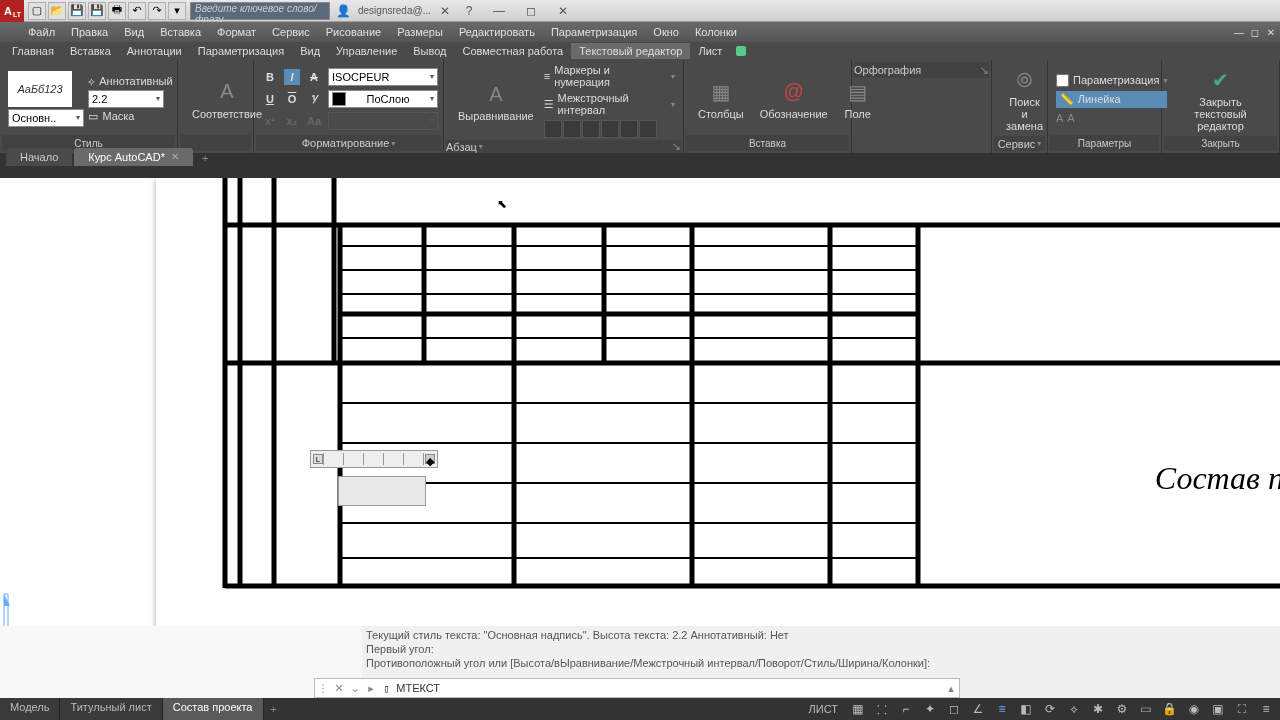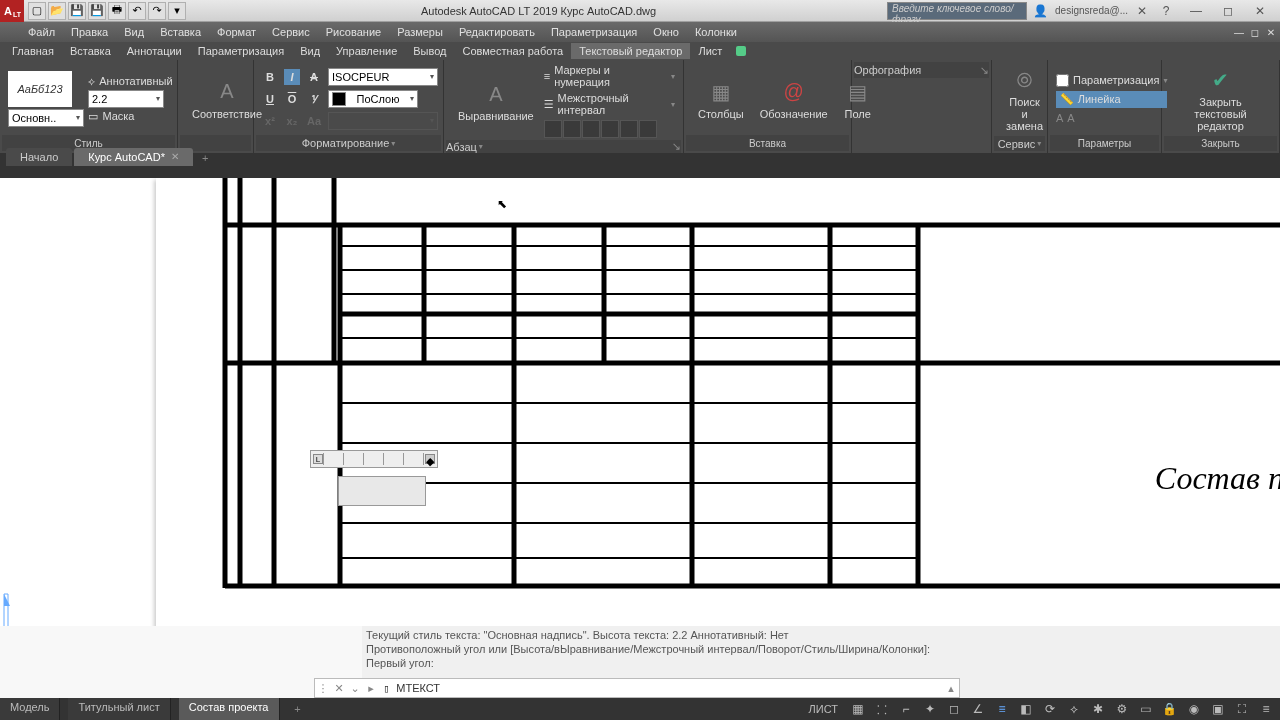--- a/index.html
+++ b/index.html
@@ -75,21 +75,21 @@
 .cmd-left{width:362px;background:#f8f8f8}
 .cmd-hist{flex:1;background:#f0f0f0;font-family:Consolas,monospace;font-size:11px;color:#555;padding:2px 4px;line-height:14px}
 .cmd-input-row{position:absolute;bottom:22px;left:314px;right:320px;height:20px;background:#fff;border:1px solid #bbb;display:flex;align-items:center}
 .cmd-x{width:16px;height:16px;display:flex;align-items:center;justify-content:center;color:#888}
 .cmd-chev{width:16px;color:#888;display:flex;align-items:center;justify-content:center}
 .cmd-text{flex:1;padding:0 4px;font-family:Consolas,monospace;font-size:11px;color:#333}
 .cmd-drop{width:16px;color:#888;display:flex;align-items:center;justify-content:center}
 
 
 .bottom-bar{position:absolute;bottom:0;left:0;right:0;height:22px;background:#333;display:flex;align-items:center}
-.layout-tabs{display:flex;gap:8px;height:100%}
+.layout-tabs{display:flex;gap:0;height:100%}
 .layout-tab{padding:3px 10px;color:#bbb;font-size:11px;background:#3a3a3a;border-right:1px solid #222}
 .layout-tab.active{background:#5a5a5a;color:#fff}
 .layout-add{width:20px;color:#888;display:flex;align-items:center;justify-content:center}
 .status-right{margin-left:auto;display:flex;gap:4px;padding:0 4px;align-items:center}
 .status-btn{width:20px;height:18px;color:#bbb;display:flex;align-items:center;justify-content:center;font-size:12px}
 .status-btn.on{color:#6af}
 .status-label{color:#bbb;font-size:11px;padding:0 6px}
 
 
 .tri{font-size:8px;color:#888}
@@ -105,21 +105,20 @@
   <div class="qat">
     <div class="qat-btn">▢</div>
     <div class="qat-btn">📂</div>
     <div class="qat-btn">💾</div>
     <div class="qat-btn">💾</div>
     <div class="qat-btn">🖶</div>
     <div class="qat-btn">↶</div>
     <div class="qat-btn">↷</div>
     <div class="qat-btn">▾</div>
   </div>
-  <div class="title-text">Autodesk AutoCAD LT 2019   Курс AutoCAD.dwg</div>
   <div class="title-right">
     <div class="search-box">Введите ключевое слово/фразу</div>
     <div class="win-btn">👤</div>
     <span style="color:#555;font-size:10px">designsreda@...</span>
     <div class="win-btn">✕</div>
     <div class="win-btn">?</div>
     <div class="win-btns">
       <div class="win-btn">—</div>
       <div class="win-btn">◻</div>
       <div class="win-btn">✕</div>
@@ -209,21 +208,21 @@
           <div class="fmt-btn" style="text-decoration:line-through">A</div>
           <div class="rib-combo" style="width:110px">
               <span>ISOCPEUR</span>
               <span class="rib-drop">▾</span>
             </div>
         </div>
         <div class="rib-row">
           <div class="fmt-btn" style="text-decoration:underline">U</div>
           <div class="fmt-btn" style="text-decoration:overline">O</div>
           <div class="fmt-btn">⅟</div>
-          <div class="rib-combo" style="width:90px">
+          <div class="rib-combo" style="width:110px">
               <span class="color-sw"></span>
               <span>ПоСлою</span>
               <span class="rib-drop">▾</span>
             </div>
         </div>
         <div class="rib-row">
           <div class="fmt-btn" style="color:#666">x²</div>
           <div class="fmt-btn" style="color:#666">x₂</div>
           <div class="fmt-btn" style="color:#666">Aa</div>
           <div class="rib-combo" style="width:110px;background:#4a4a4a;border-color:#555;color:#888">
@@ -413,22 +412,22 @@
     <polygon points="2,2 8,14 2,14" fill="#6af"></polygon>
   </svg>
 
   <div style="position:absolute;left:497px;top:19px;font-size:12px">⬉</div>
 </div>
 
 <div class="cmd-area">
   <div class="cmd-left"></div>
   <div class="cmd-hist">
     <div>Текущий стиль текста: "Основная надпись".  Высота текста: 2.2   Аннотативный:  Нет</div>
+    <div>Первый угол:</div>
     <div>Противоположный угол или [Высота/вЫравнивание/Межстрочный интервал/Поворот/Стиль/Ширина/Колонки]:</div>
-    <div>Первый угол:</div>
   </div>
 </div>
 <div class="cmd-input-row">
   <div class="cmd-x">⋮</div>
   <div class="cmd-x">✕</div>
   <div class="cmd-chev">⌄</div>
   <div class="cmd-chev">▸</div>
   <div class="cmd-text">▯ <span>МТЕКСТ</span></div>
   <div class="cmd-drop">▴</div>
 </div>

